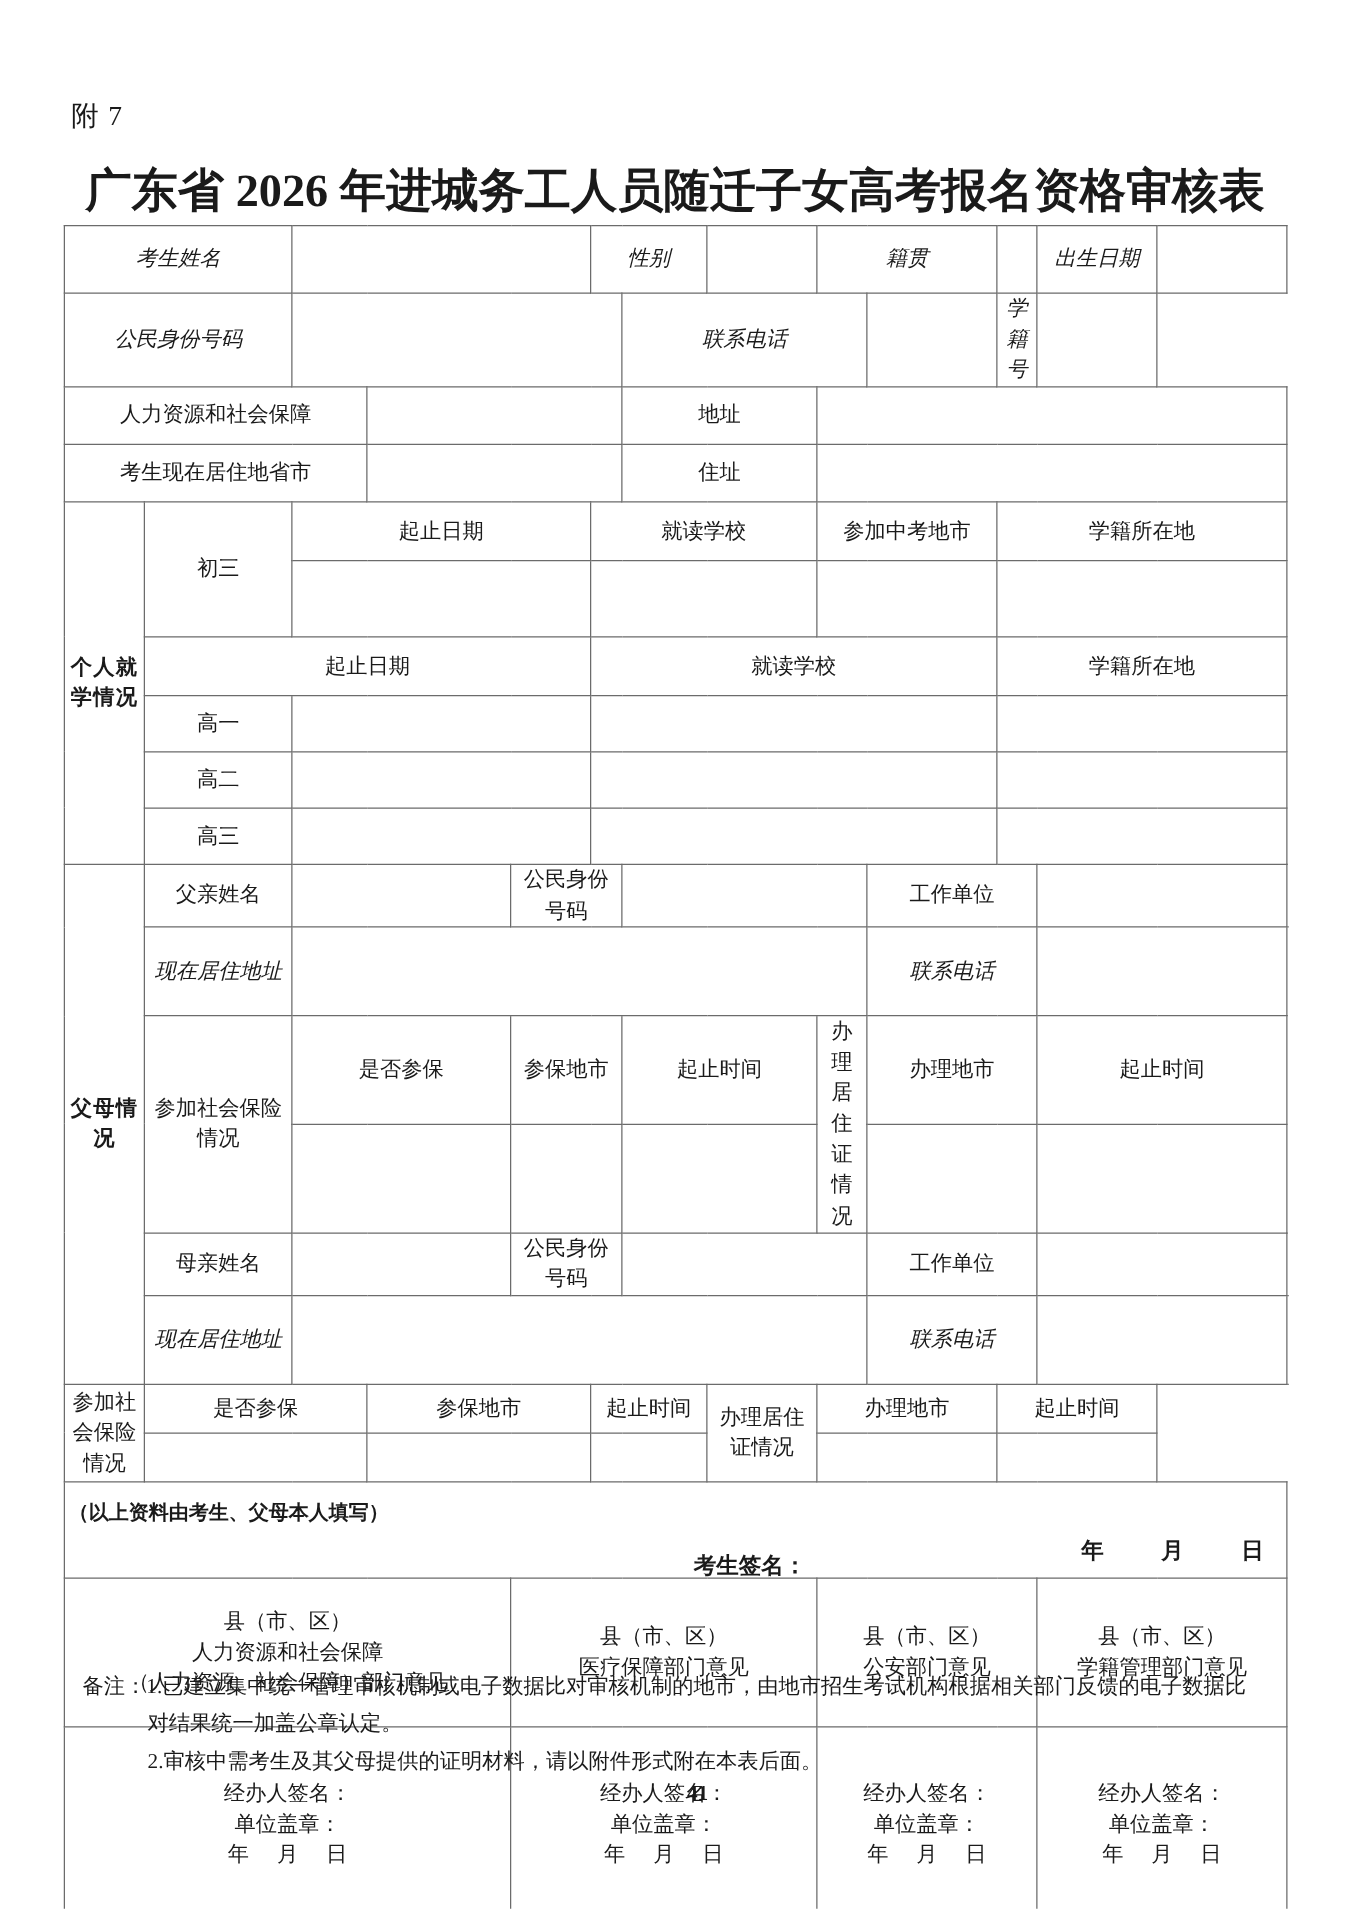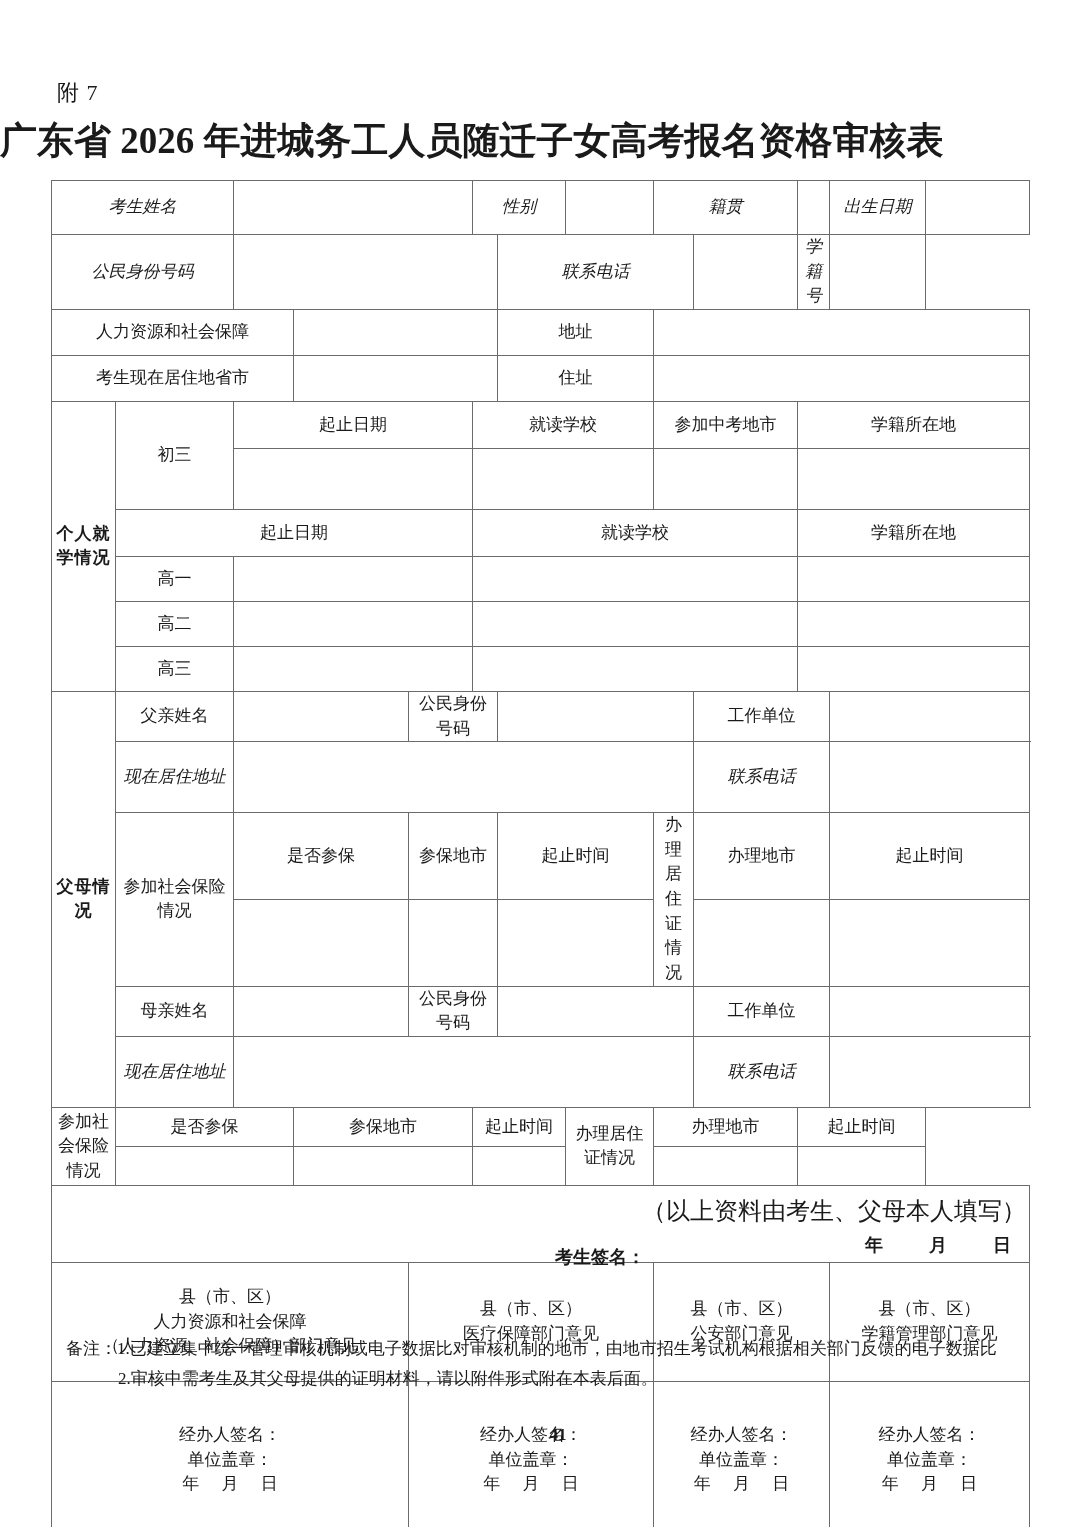--- a/index.html
+++ b/index.html
@@ -27,23 +27,23 @@
     position: absolute;
     left: 57px;
     top: 78px;
     font-size: 22px;
     font-family: "Liberation Serif", "DejaVu Serif", serif;
     letter-spacing: 1px;
   }
   .doc-title {
     position: absolute;
     left: 0;
-    top: 116px;
+    top: 128px;
     width: 1080px;
-    text-align: left;
+    text-align: center;
     font-size: 37px;
     font-weight: bold;
     letter-spacing: 0px;
     white-space: nowrap;
     font-family: "Liberation Serif", "DejaVu Serif", serif;
   }
 
   
   .form-table {
     position: absolute;
@@ -83,23 +83,23 @@
   .twoline { line-height: 1.35; }
 
   
   .declare-cell {
     height: 76px;
     text-align: left;
     padding: 0;
     position: relative;
   }
   .declare-top {
-    text-align: right;
-    font-weight: normal;
-    font-size: 24px;
+    text-align: left;
+    font-weight: bold;
+    font-size: 16px;
     padding-top: 6px;
   }
   .declare-bottom {
     position: relative;
     margin-top: 4px;
     height: 28px;
   }
   .sign-label {
     position: absolute;
     left: 500px;
@@ -380,20 +380,24 @@
     </table>
 
   <div class="notes">
     <div class="note-row">
       <span class="note-prefix">备注：</span>
       <span class="note-num">1.</span>
       <span class="note-text">已建立集中统一管理审核机制或电子数据比对审核机制的地市，由地市招生考试机构根据相关部门反馈的电子数据比</span>
     </div>
     <div class="note-row">
       <span class="note-indent"></span>
+      <span class="note-text">对结果统一加盖公章认定。</span>
+    </div>
+    <div class="note-row">
+      <span class="note-indent"></span>
       <span class="note-num">2.</span>
       <span class="note-text">审核中需考生及其父母提供的证明材料，请以附件形式附在本表后面。</span>
     </div>
   </div>
 
   <div class="page-number">41</div>
 
 </div>
 
 </body></html>

